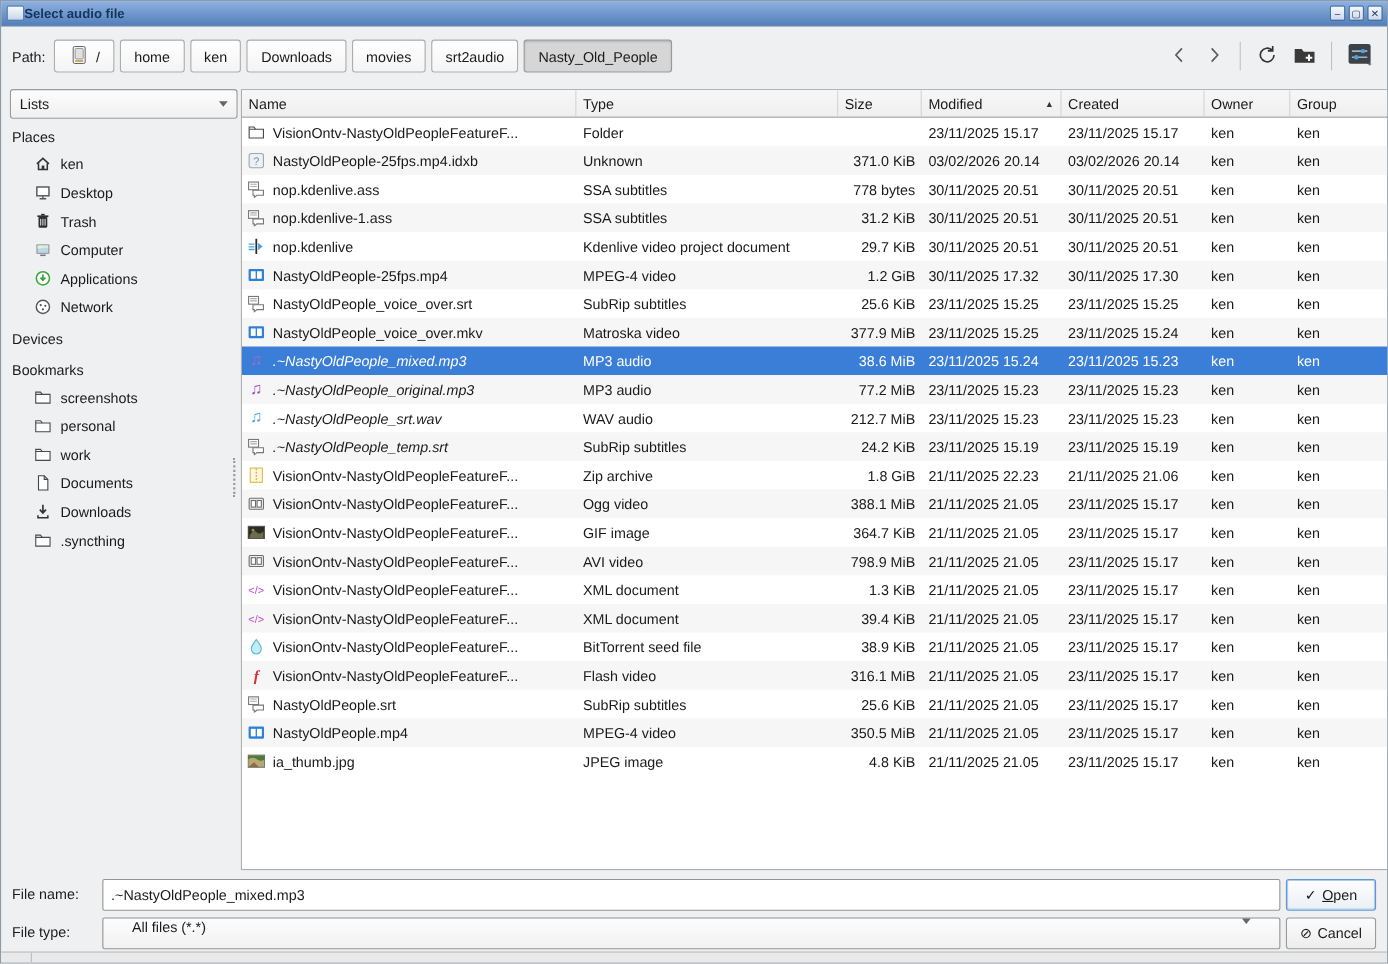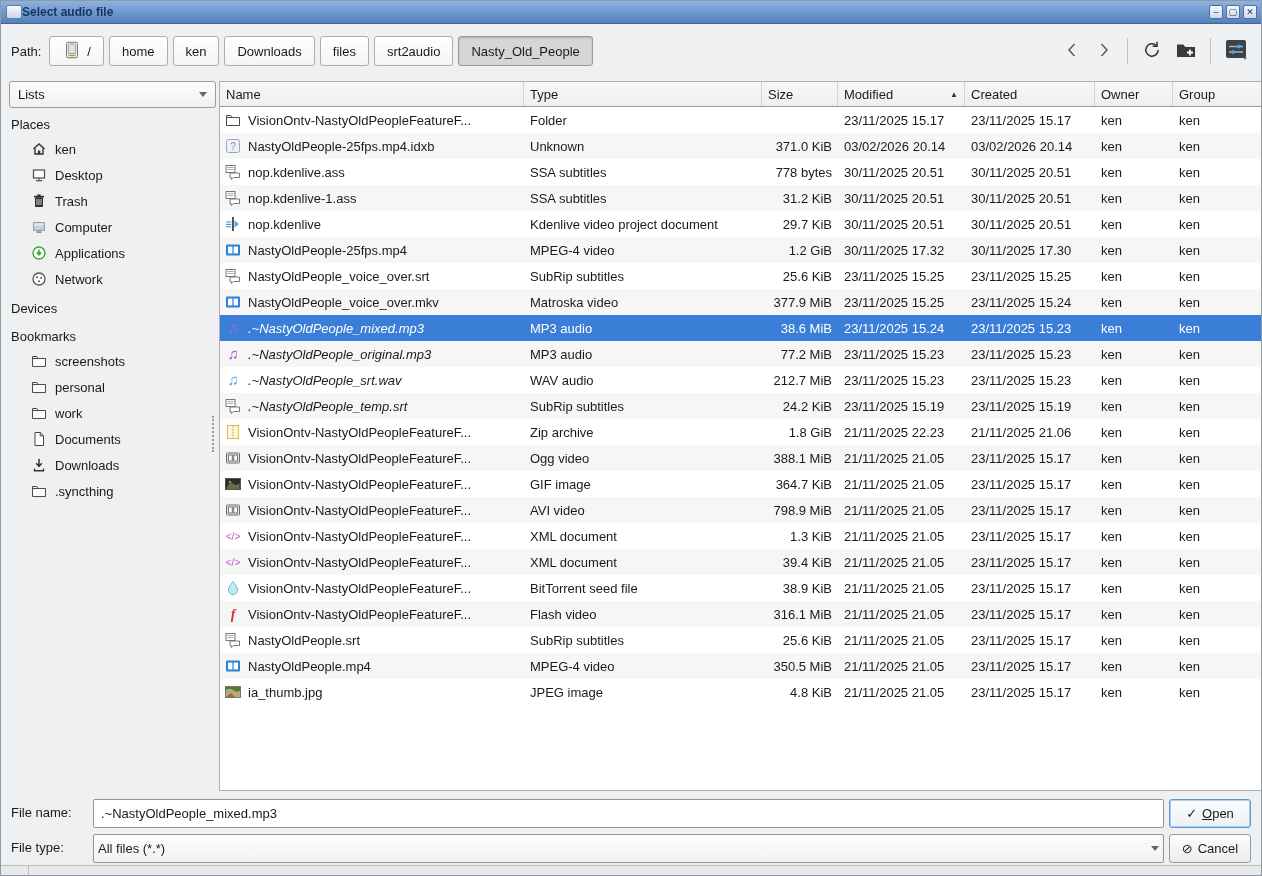--- a/index.html
+++ b/index.html
@@ -38,21 +38,21 @@
   .row.selected{background:#3b7ed7;color:#fff;}
   .cell{display:flex;align-items:center;padding:0 6px;overflow:hidden;white-space:nowrap;}
   .cell.size{justify-content:flex-end;}
   .cell.name{gap:7px;padding-left:5px;}
   .row.italic .cell.name span.fname{font-style:italic;}
   .fic{width:16px;height:16px;flex:0 0 16px;display:flex;align-items:center;justify-content:center;}
   .glyph-ic{font-size:15px;line-height:16px;}
   
   .footer-label{position:absolute;left:10px;font-size:13px;color:#1a1a1a;}
   .fname-input{position:absolute;left:92px;top:798px;width:1071px;height:29px;box-sizing:border-box;border:1px solid #949494;border-radius:2px;background:#fff;font-size:13px;padding:0 7px;color:#1a1a1a;font-family:inherit;}
-  .ftype-combo{position:absolute;left:92px;top:833px;width:1071px;height:29px;box-sizing:border-box;border:1px solid #949494;border-radius:2px;background:linear-gradient(#fdfdfd,#f1f1f1);display:flex;align-items:center;justify-content:space-between;padding:0 4px;font-size:13px;color:#1a1a1a;}
+  .ftype-combo{position:absolute;left:92px;top:833px;width:1071px;height:29px;box-sizing:border-box;border:1px solid #949494;border-radius:2px;background:linear-gradient(#fdfdfd,#f1f1f1);display:flex;justify-content:space-between;padding:0 26px;font-size:13px;color:#1a1a1a;}
   .dlg-btn{position:absolute;left:1168px;width:82px;height:29px;box-sizing:border-box;border-radius:3px;font-size:13px;color:#1a1a1a;display:flex;align-items:center;justify-content:center;gap:5px;font-family:inherit;background:linear-gradient(#fcfdfe,#ecf0f5);cursor:default;}
   .open-btn{top:798px;border:1px solid #5d97d8;box-shadow:0 0 0 1px #aecbea inset;}
   .cancel-btn{top:833px;border:1px solid #9a9a9a;background:linear-gradient(#fcfcfc,#ededed);}
   .bottom-strip{position:absolute;left:0;right:0;bottom:0;height:9px;background:#e9e9e9;border-top:1px solid #bcbcbc;}
   .bottom-strip .grip{position:absolute;left:27px;top:0;bottom:0;width:1px;background:#bcbcbc;}
 </style>
 </head>
 <body>
 
 <div class="window">
@@ -81,21 +81,21 @@
         <button class="crumb">
           <span>home</span>
         </button>
         <button class="crumb">
           <span>ken</span>
         </button>
         <button class="crumb">
           <span>Downloads</span>
         </button>
         <button class="crumb">
-          <span>files</span>
+          <span>movies</span>
         </button>
         <button class="crumb">
           <span>srt2audio</span>
         </button>
         <button class="crumb active">
           <span>Nasty_Old_People</span>
         </button>
       </div>
     <div class="toolbar-nav" id="toolbar-nav">
         <button class="nav-btn">

